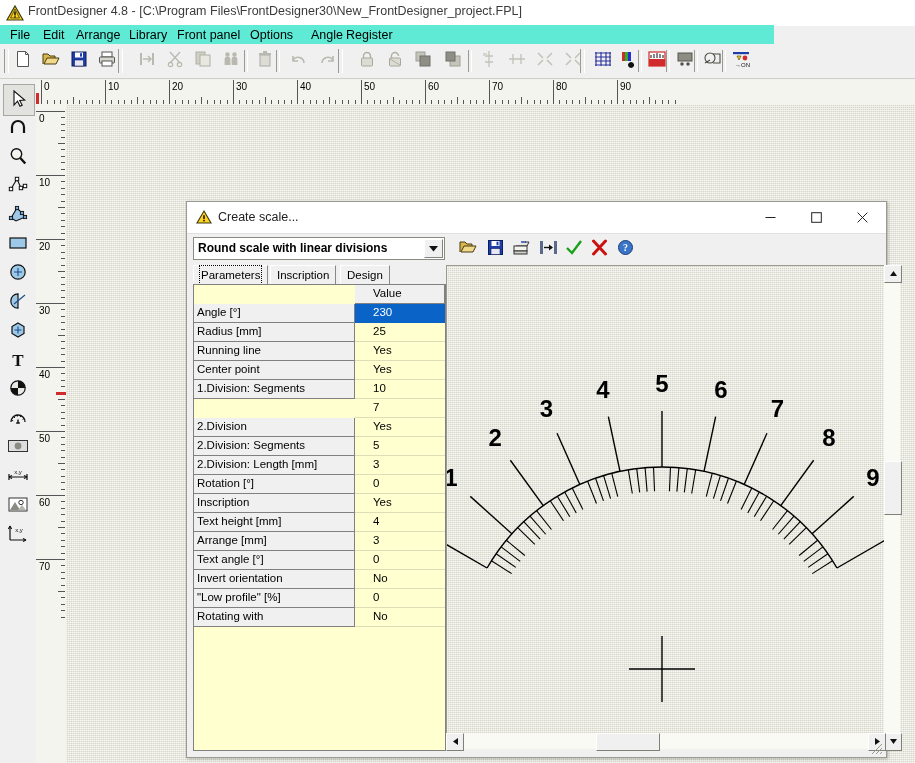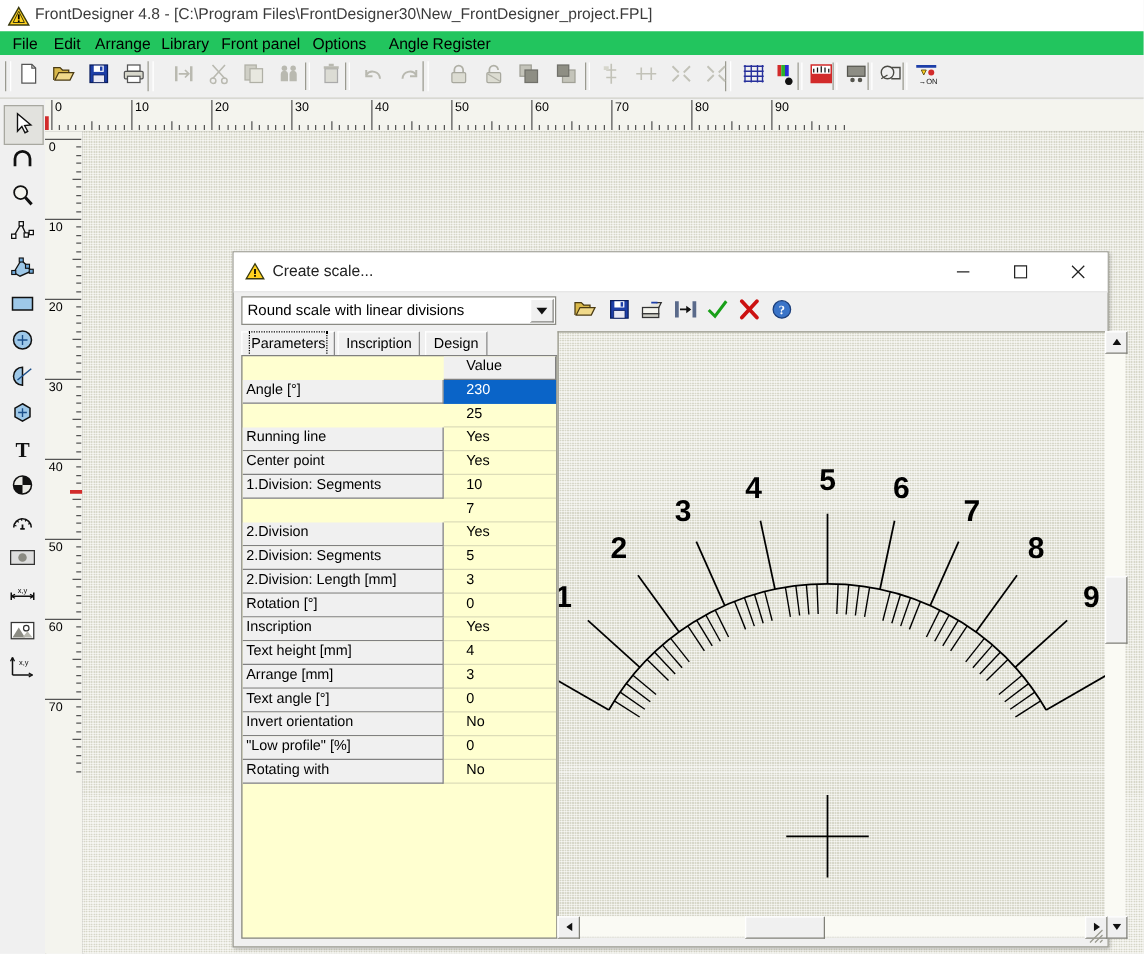--- a/index.html
+++ b/index.html
@@ -12,21 +12,21 @@
     -webkit-font-smoothing:none;
   }
   .app{position:relative;width:915px;height:763px;background:#f0f0f0;}
 
   
   .titlebar{position:absolute;left:0;top:0;width:915px;height:26px;background:#ffffff;}
   .titlebar .tb-icon{position:absolute;left:6px;top:4px;width:18px;height:18px;}
   .titlebar .tb-text{position:absolute;left:28px;top:4px;font-size:12.5px;color:#3b3b3b;white-space:nowrap;}
 
   
-  .menubar{position:absolute;left:0;top:25px;width:915px;height:19px;background:#22c55e;}
+  .menubar{position:absolute;left:0;top:25px;width:774px;height:19px;background:#5eead4;}
   .menuitem{position:absolute;top:2px;height:16px;line-height:16px;padding:0 5px;font-size:12.5px;color:#000;white-space:nowrap;}
 
   
   .toolbar{position:absolute;left:0;top:44px;width:915px;height:34px;background:#f0f0f0;border-bottom:1px solid #d0d0c8;}
   .tbtn{position:absolute;top:3px;width:26px;height:26px;}
   .tbtn svg{display:block;margin:3px auto;}
   .tbsep{position:absolute;top:6px;width:2px;height:22px;border-left:1px solid #9a9a90;border-right:1px solid #ffffff;}
   .tbgrp{position:absolute;top:5px;width:3px;height:24px;border-left:1px solid #9a9a90;border-right:1px solid #ffffff;}
 
   
@@ -57,21 +57,21 @@
   .dialog{position:absolute;left:186px;top:201px;width:699px;height:555px;background:#f0f0f0;
     border:1px solid #9a9a90;box-shadow:1px 1px 3px rgba(0,0,0,.25);}
   .dlg-title{position:absolute;left:0;top:0;width:699px;height:31px;background:#ffffff;border-bottom:1px solid #e0e0e0;}
   .dlg-title .d-icon{position:absolute;left:9px;top:7px;width:16px;height:16px;}
   .dlg-title .d-text{position:absolute;left:31px;top:8px;font-size:12.5px;color:#222;}
   .winbtn{position:absolute;top:0;width:46px;height:30px;}
   .winbtn svg{display:block;margin:10px auto;}
 
   .dlg-bar{position:absolute;left:0;top:32px;width:699px;height:30px;}
   .combo{position:absolute;left:6px;top:3px;width:250px;height:21px;background:#fff;border:1px solid #8b8b84;}
-  .combo .cv{position:absolute;left:4px;top:3px;font-size:12px;color:#000;white-space:nowrap;}
+  .combo .cv{position:absolute;left:4px;top:3px;font-size:12px;color:#000;white-space:nowrap;font-weight:bold;}
   .combo .carrow{position:absolute;right:1px;top:1px;width:17px;height:17px;background:#f0f0f0;border:1px solid #fff;border-right-color:#848480;border-bottom-color:#848480;}
   .dbtn{position:absolute;top:4px;width:22px;height:20px;}
   .dbtn svg{display:block;margin:1px auto;}
 
   .tabs{position:absolute;left:6px;top:63px;width:250px;height:19px;}
   .tab{position:absolute;top:0;height:18px;line-height:18px;padding:0 6px;font-size:11.5px;
     background:#f0f0f0;border-left:1px solid #fff;border-top:1px solid #fff;border-right:1px solid #888;}
   .tab.active{border:1px solid #fff;border-right-color:#888;border-bottom:0;}
   .tab.active .tl{outline:1px dotted #000;display:inline-block;padding:0 1px;}
 
@@ -855,20 +855,23 @@
         </div>
         <div class="trow sel" style="top:19px">
           <div class="tc-p">
             <span>Angle [°]</span>
           </div>
           <div class="tc-v">
             <span>230</span>
           </div>
         </div>
         <div class="trow " style="top:38px">
+          <div class="tc-p">
+            <span>Radius [mm]</span>
+          </div>
           <div class="tc-v">
             <span>25</span>
           </div>
         </div>
         <div class="trow " style="top:57px">
           <div class="tc-p">
             <span>Running line</span>
           </div>
           <div class="tc-v">
             <span>Yes</span>

